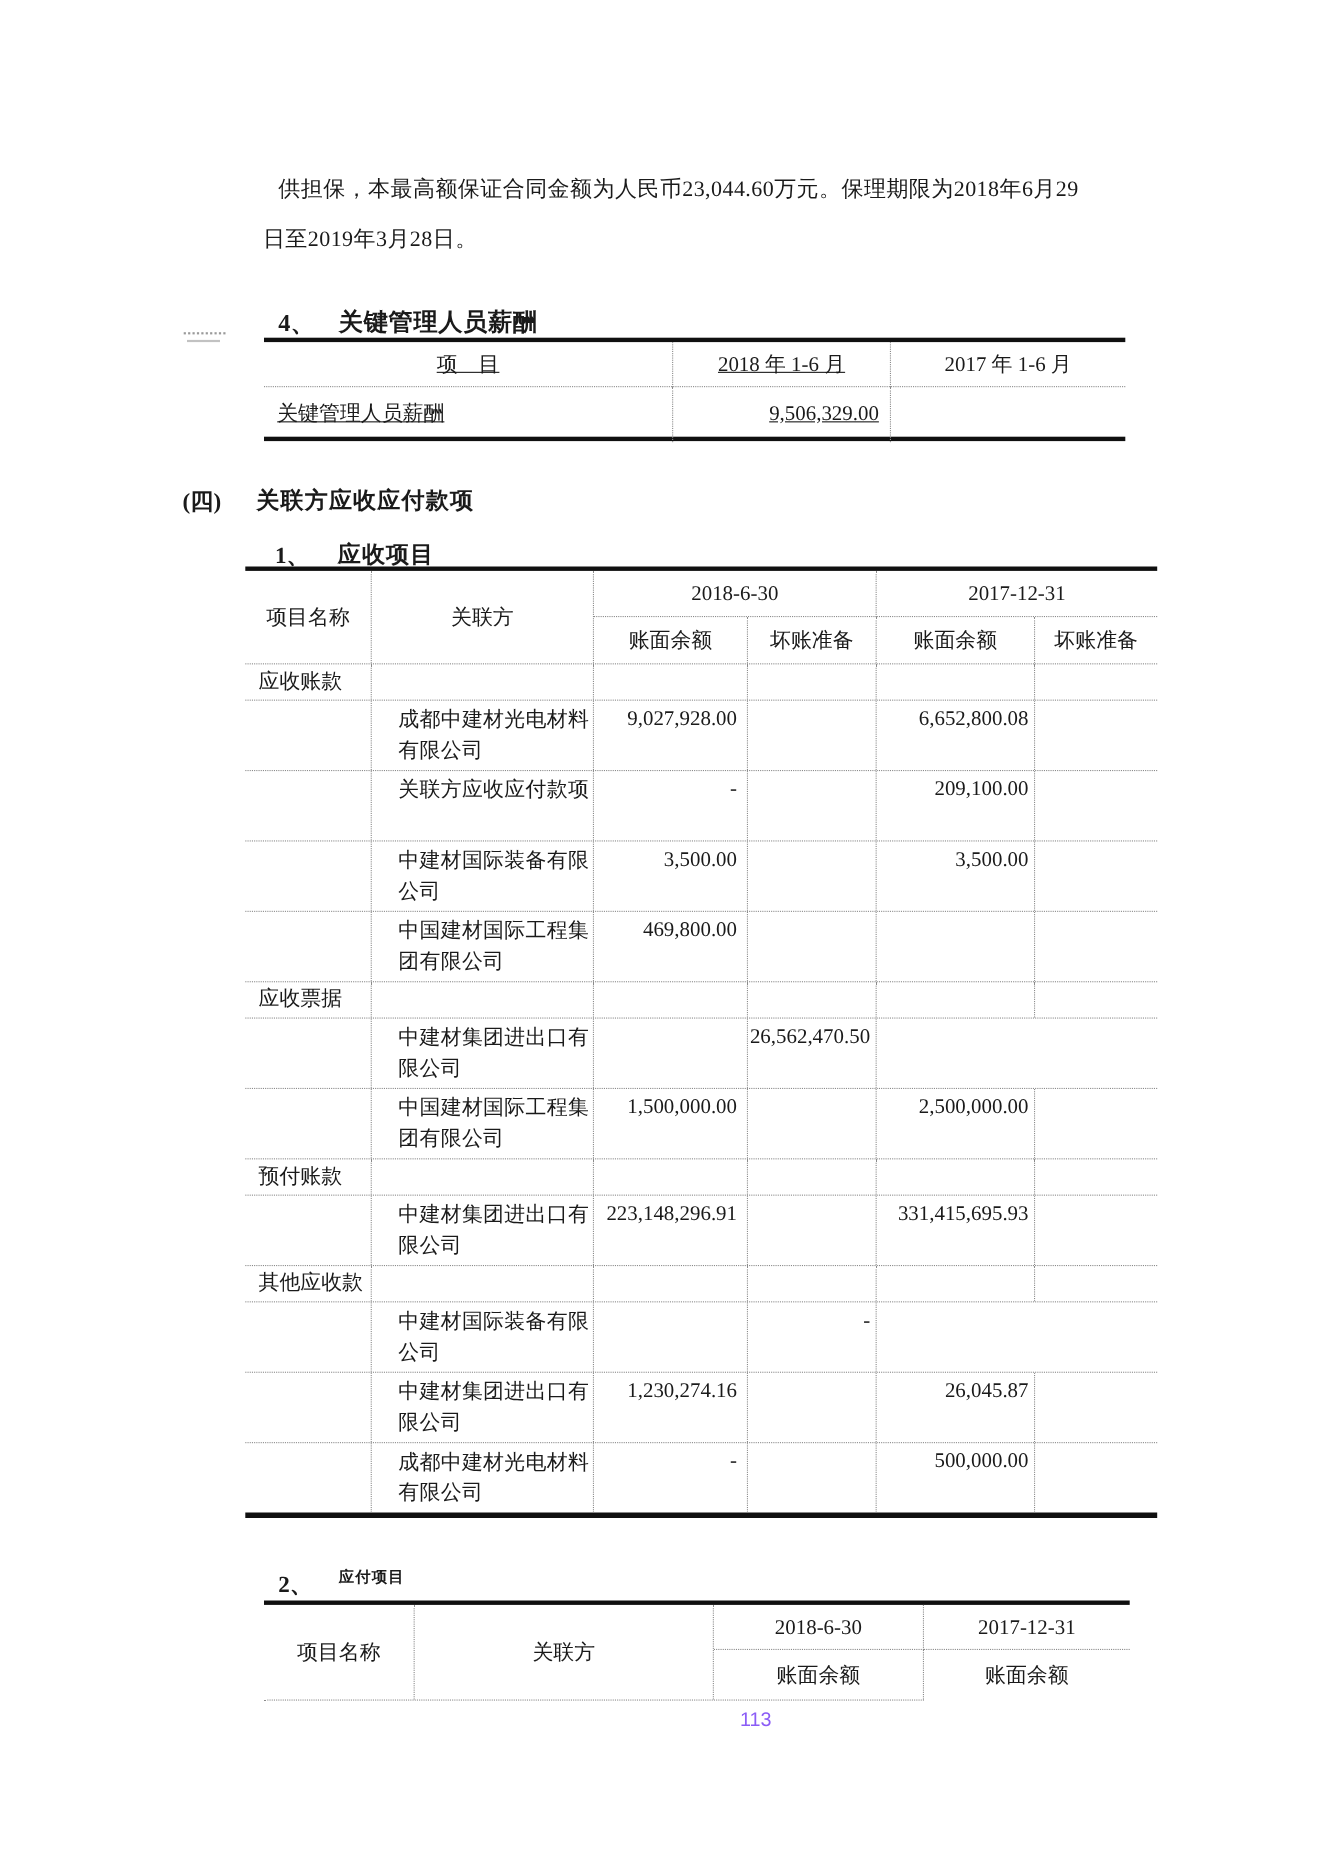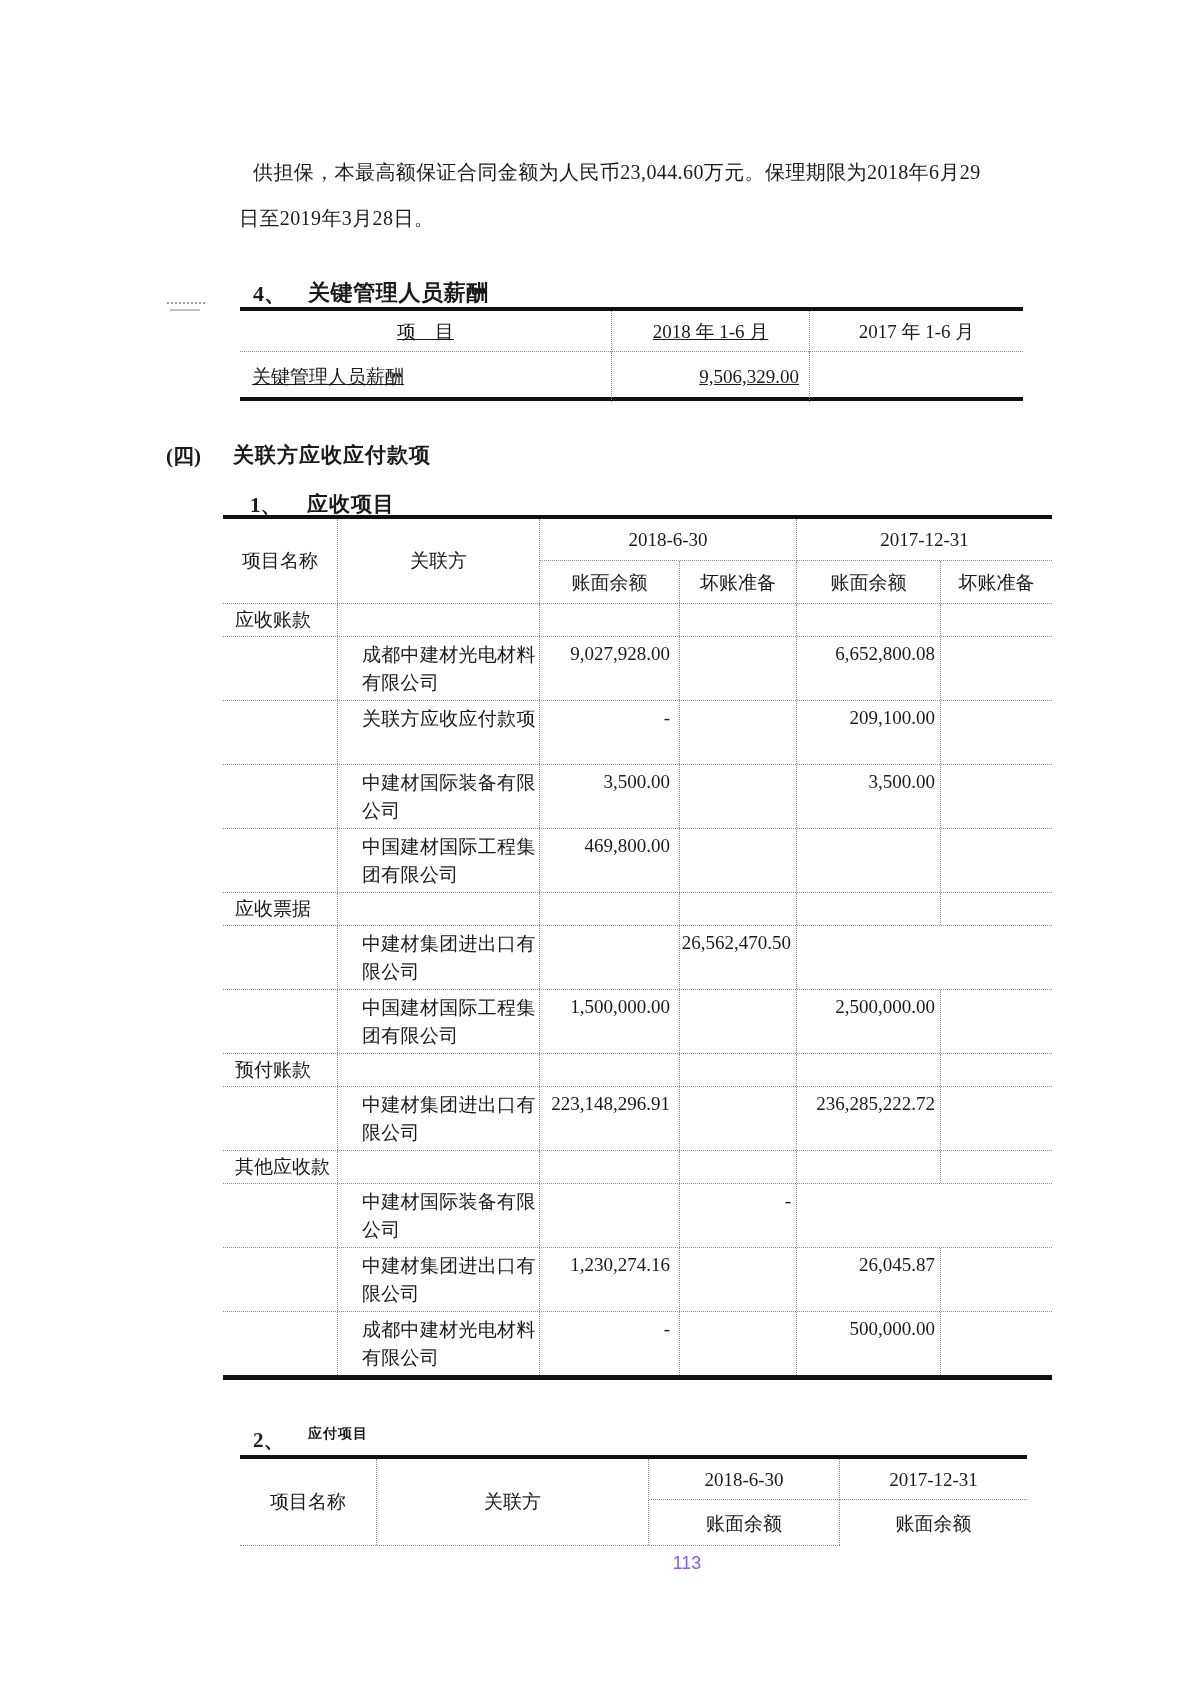--- a/index.html
+++ b/index.html
@@ -205,21 +205,21 @@
           <div class="tcell c2"></div>
           <div class="tcell c3"></div>
           <div class="tcell c4"></div>
           <div class="tcell c5"></div>
         </div>
         <div class="trow company">
           <div class="tcell c0"></div>
           <div class="tcell c1">中建材集团进出口有限公司</div>
           <div class="tcell c2">223,148,296.91</div>
           <div class="tcell c3"></div>
-          <div class="tcell c4">236,285,222.72</div>
+          <div class="tcell c4">331,415,695.93</div>
           <div class="tcell c5"></div>
         </div>
         <div class="trow category">
           <div class="tcell c0">其他应收款</div>
           <div class="tcell c1"></div>
           <div class="tcell c2"></div>
           <div class="tcell c3"></div>
           <div class="tcell c4"></div>
           <div class="tcell c5"></div>
         </div>

